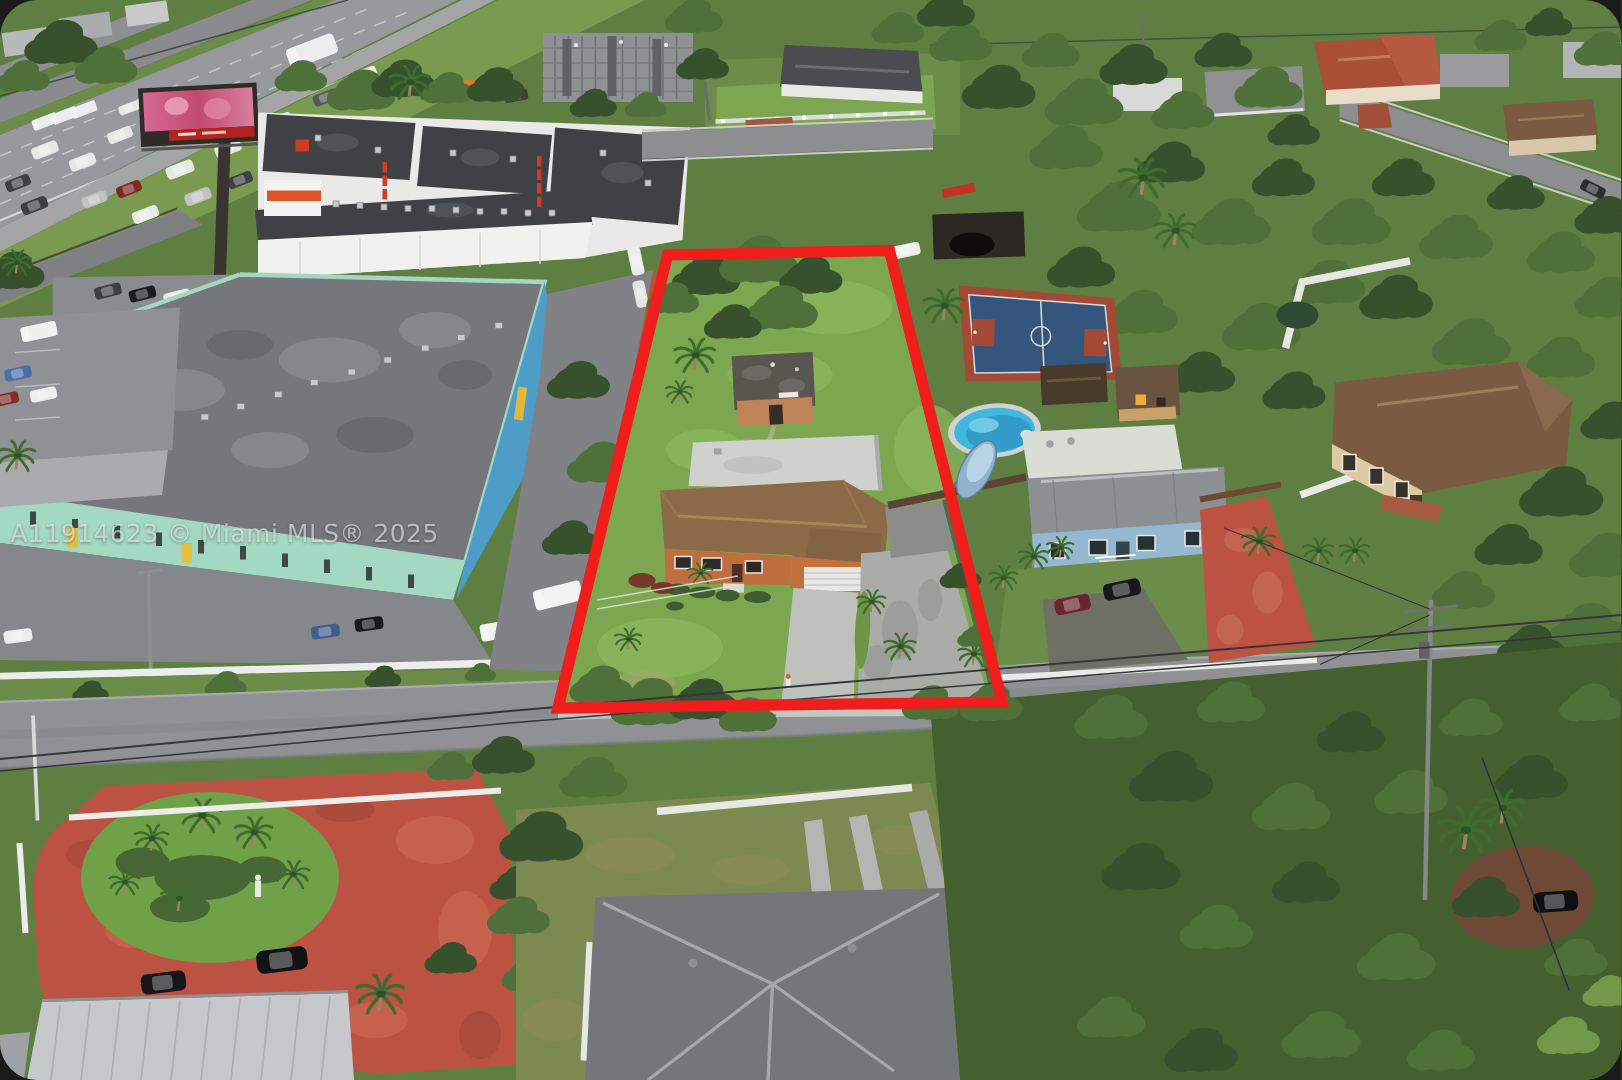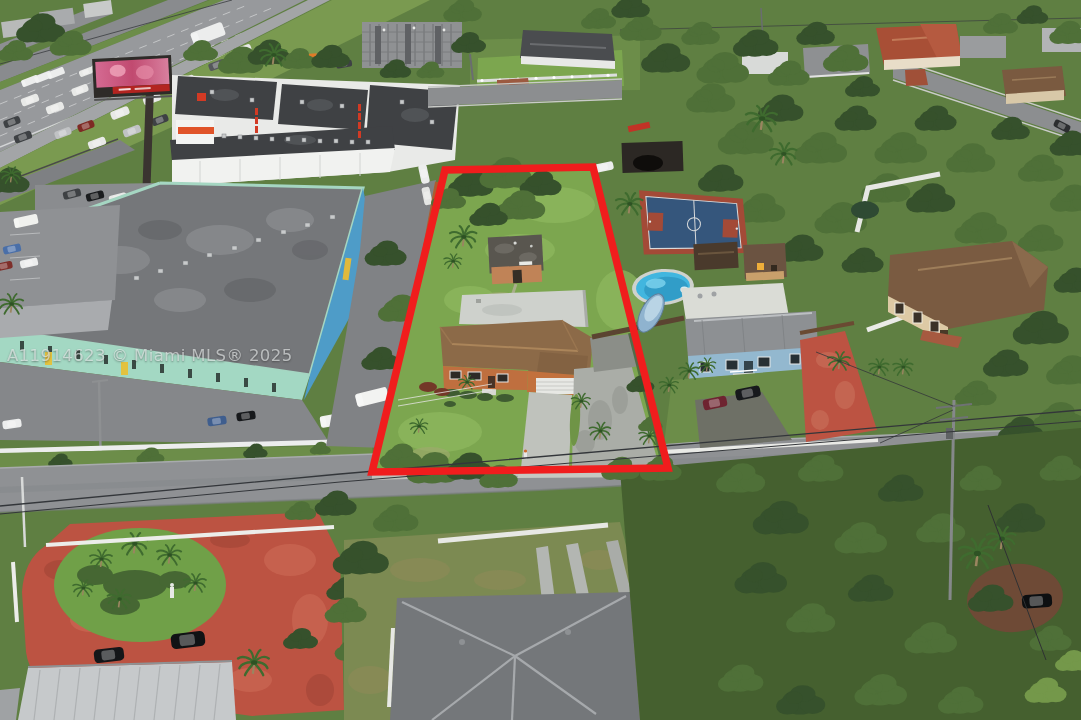--- a/index.html
+++ b/index.html
@@ -1,17 +1,17 @@
 <!DOCTYPE html>
 <html style="--base-green: #5f7f42; --tree-dark: #36512c; --tree-mid: #4f7038; --tree-light: #74984a; --grass: #7ca64f; --grass-dark: #6c8d49; --lawn-highlight: #8fb95f; --asphalt: #97999c; --asphalt-dark: #7e8083; --concrete: #bfc2bc; --roof-dark: #3f4144; --white-wall: #e9eae8; --teal-wall: #a3d8c3; --warehouse-roof: #75777a; --blue-accent: #4e9cc8; --orange-accent: #e0542a; --red-outline: #f01d1d; --house-roof: #8c6a48; --house-wall: #bf6f3f; --pool-blue: #41b6df; --court-blue: #35567c; --court-red: #a34a37; --red-pavement: #bc5342; --blue-house-wall: #93b8cf; --gray-roof: #74777a; --metal-roof: #c6c9cb; --beige-wall: #ddcaa5; --brown-roof: #7a5b41; --red-tile-roof: #a84f36; --road: #8f9194; --wm-op: 0.62;"><head>
 <meta charset="utf-8">
 <style>
   html,body{margin:0;padding:0;background:#1b1b1b;}
   #stage{position:relative;width:1081px;height:720px;overflow:hidden;background:#5f7f42;
-         font-family:"DejaVu Sans","Liberation Sans",sans-serif;}
+         font-family:"DejaVu Sans","Liberation Sans",sans-serif;border-radius:25px;}
   #stage svg{position:absolute;left:0;top:0;display:block;}
   .wm{position:absolute;left:7px;top:346px;font-size:16.5px;letter-spacing:.4px;
       color:rgba(240,244,244,var(--wm-op,.62));text-shadow:0 1px 2px rgba(30,30,30,.45);
       white-space:nowrap;user-select:none;}
   
   .f-grass{fill:var(--grass,#7ca64f)} .f-grassd{fill:var(--grass-dark,#6c8d49)}
   .f-asph{fill:var(--asphalt,#97999c)} .f-asphd{fill:var(--asphalt-dark,#7e8083)}
   .f-conc{fill:var(--concrete,#bfc2bc)} .f-roofd{fill:var(--roof-dark,#3f4144)}
   .f-white{fill:var(--white-wall,#e9eae8)} .f-teal{fill:var(--teal-wall,#a3d8c3)}
   .f-whroof{fill:var(--warehouse-roof,#75777a)} .f-blue{fill:var(--blue-accent,#4e9cc8)}

